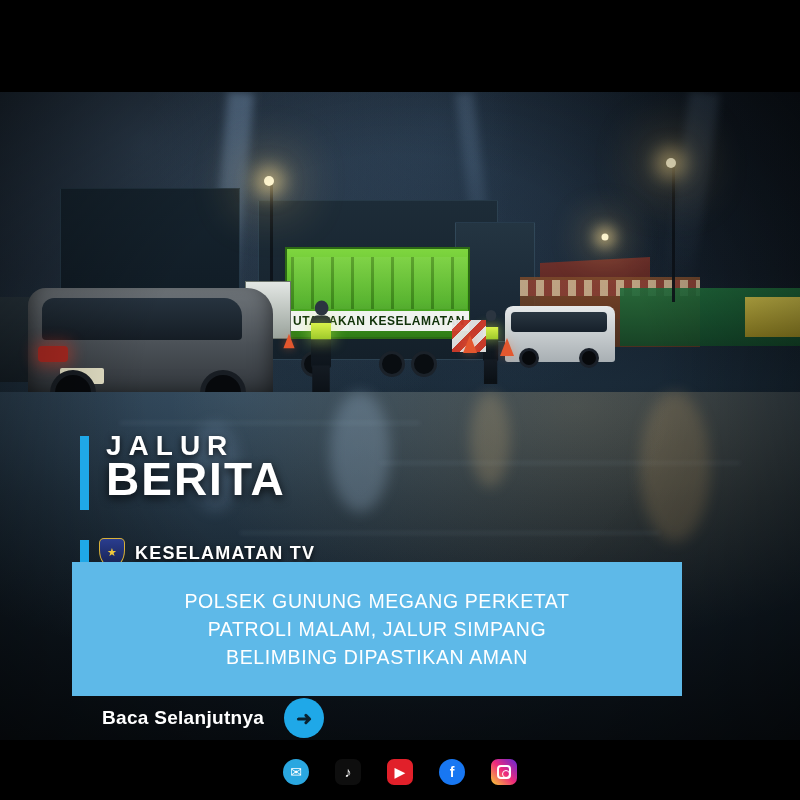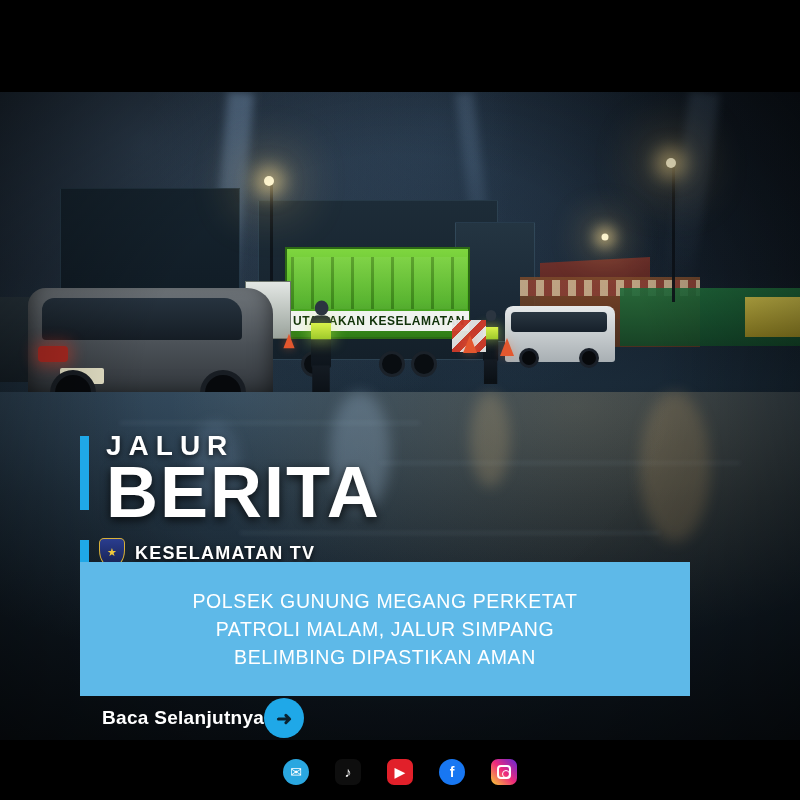--- a/index.html
+++ b/index.html
@@ -240,21 +240,21 @@
     position:absolute; left:0; top:6px; width:9px; height:74px;
     background:#1fa8e8;
   }
   #kabar-text {
     position:absolute; left:26px; top:0;
     color:#ffffff; font-size:28px; font-weight:700; letter-spacing:7px;
     text-shadow: 0 2px 6px rgba(0,0,0,.75);
   }
   #berita-text {
     position:absolute; left:26px; top:26px;
-    color:#ffffff; font-size:72px; font-weight:700; letter-spacing:2px; line-height:1;
+    color:#ffffff; font-size:46px; font-weight:700; letter-spacing:2px; line-height:1;
     text-shadow: 0 3px 10px rgba(0,0,0,.8);
   }
 
   
   #brand-row {
     position:absolute; left:80px; top:538px; width:430px; height:30px;
     display:flex; align-items:center; gap:10px;
   }
   #brand-bar { width:9px; height:26px; background:#1fa8e8; }
   #brand-logo {
@@ -270,35 +270,35 @@
     position:absolute; left:50%; top:9px; transform:translateX(-50%);
     color:#f0c93c; font-size:11px; line-height:1;
   }
   #brand-name {
     color:#ffffff; font-size:18px; font-weight:700; letter-spacing:1.2px;
     text-shadow: 0 2px 5px rgba(0,0,0,.8);
   }
 
   
   #headline-panel {
-    position:absolute; left:80px; top:562px; width:610px; height:134px;
+    position:absolute; left:72px; top:562px; width:610px; height:134px;
     background:#5eb9e8;
     display:flex; align-items:center; justify-content:center;
     padding: 10px 26px;
   }
   #headline-text {
     color:#ffffff; text-align:center; font-size:19.5px; font-weight:400;
     letter-spacing:.6px; line-height:1.45; white-space:pre-line;
     text-transform:uppercase;
   }
 
   
   #cta-row {
     position:absolute; left:80px; top:696px; width:640px; height:44px;
-    display:flex; align-items:center; gap:0;
+    display:flex; align-items:center; gap:20px;
   }
   #cta-label {
     color:#ffffff; font-size:19px; font-weight:700; letter-spacing:.3px;
     margin-left: 22px;
   }
   #cta-arrow {
     width:40px; height:40px; border-radius:50%;
     background:#1fa8e8; display:flex; align-items:center; justify-content:center;
     color:#0a2230; font-size:19px; font-weight:700; line-height:1;
   }

